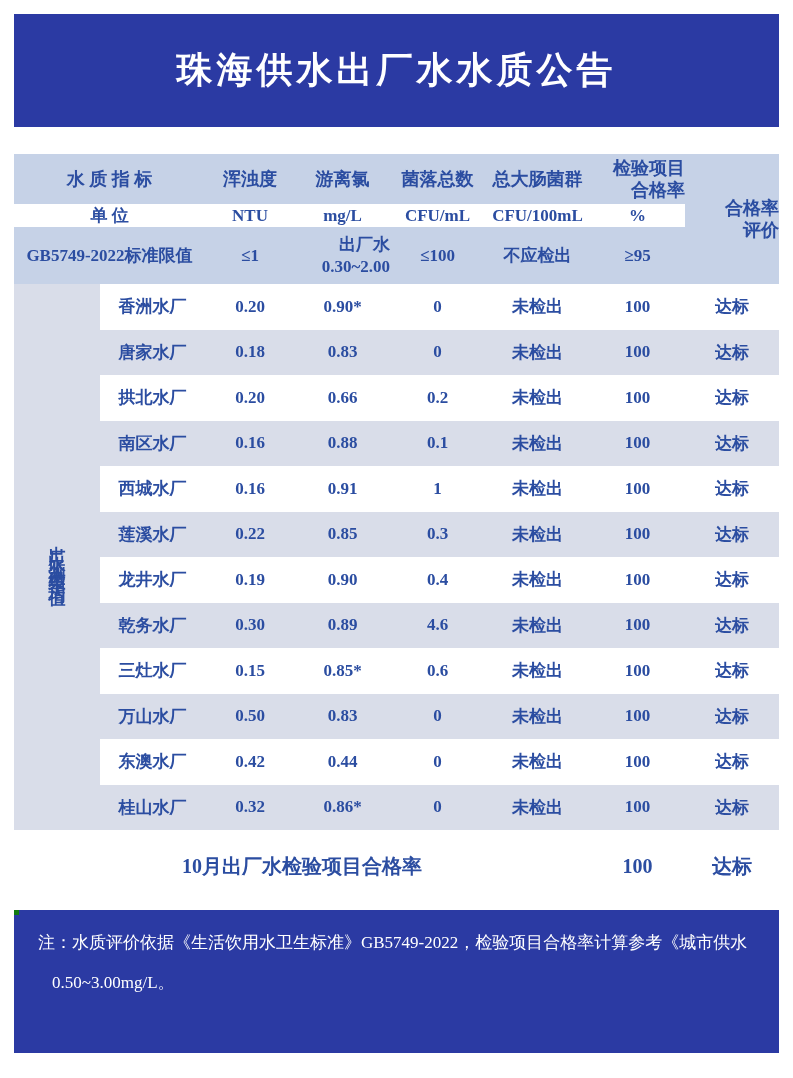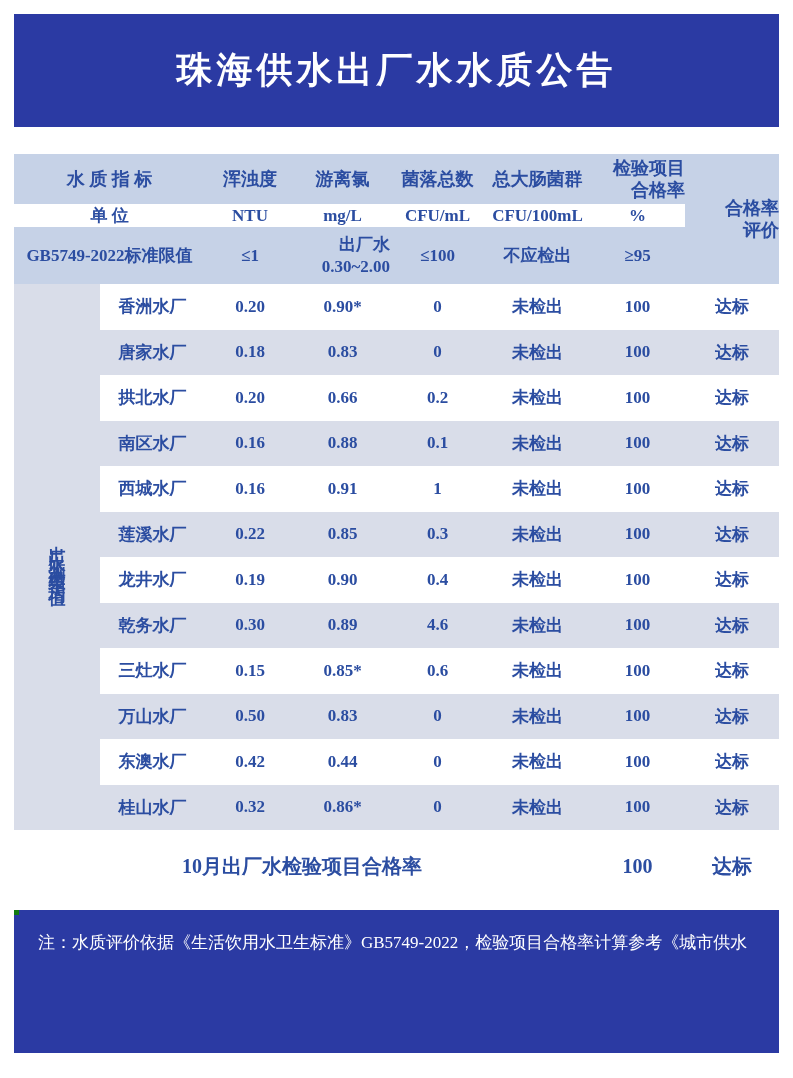--- a/index.html
+++ b/index.html
@@ -249,13 +249,14 @@
     <td>100</td>
     <td>达标</td>
   </tr>
 </tbody>
   </table>
 
 <div class="footer">
   <div class="green-dot"></div>
   <div class="line">注：水质评价依据《生活饮用水卫生标准》GB5749-2022，检验项目合格率计算参考《城市供水</div>
   <div class="gap"></div>
+  <div class="line indent2">0.50~3.00mg/L。</div>
 </div>
 
 </body></html>

